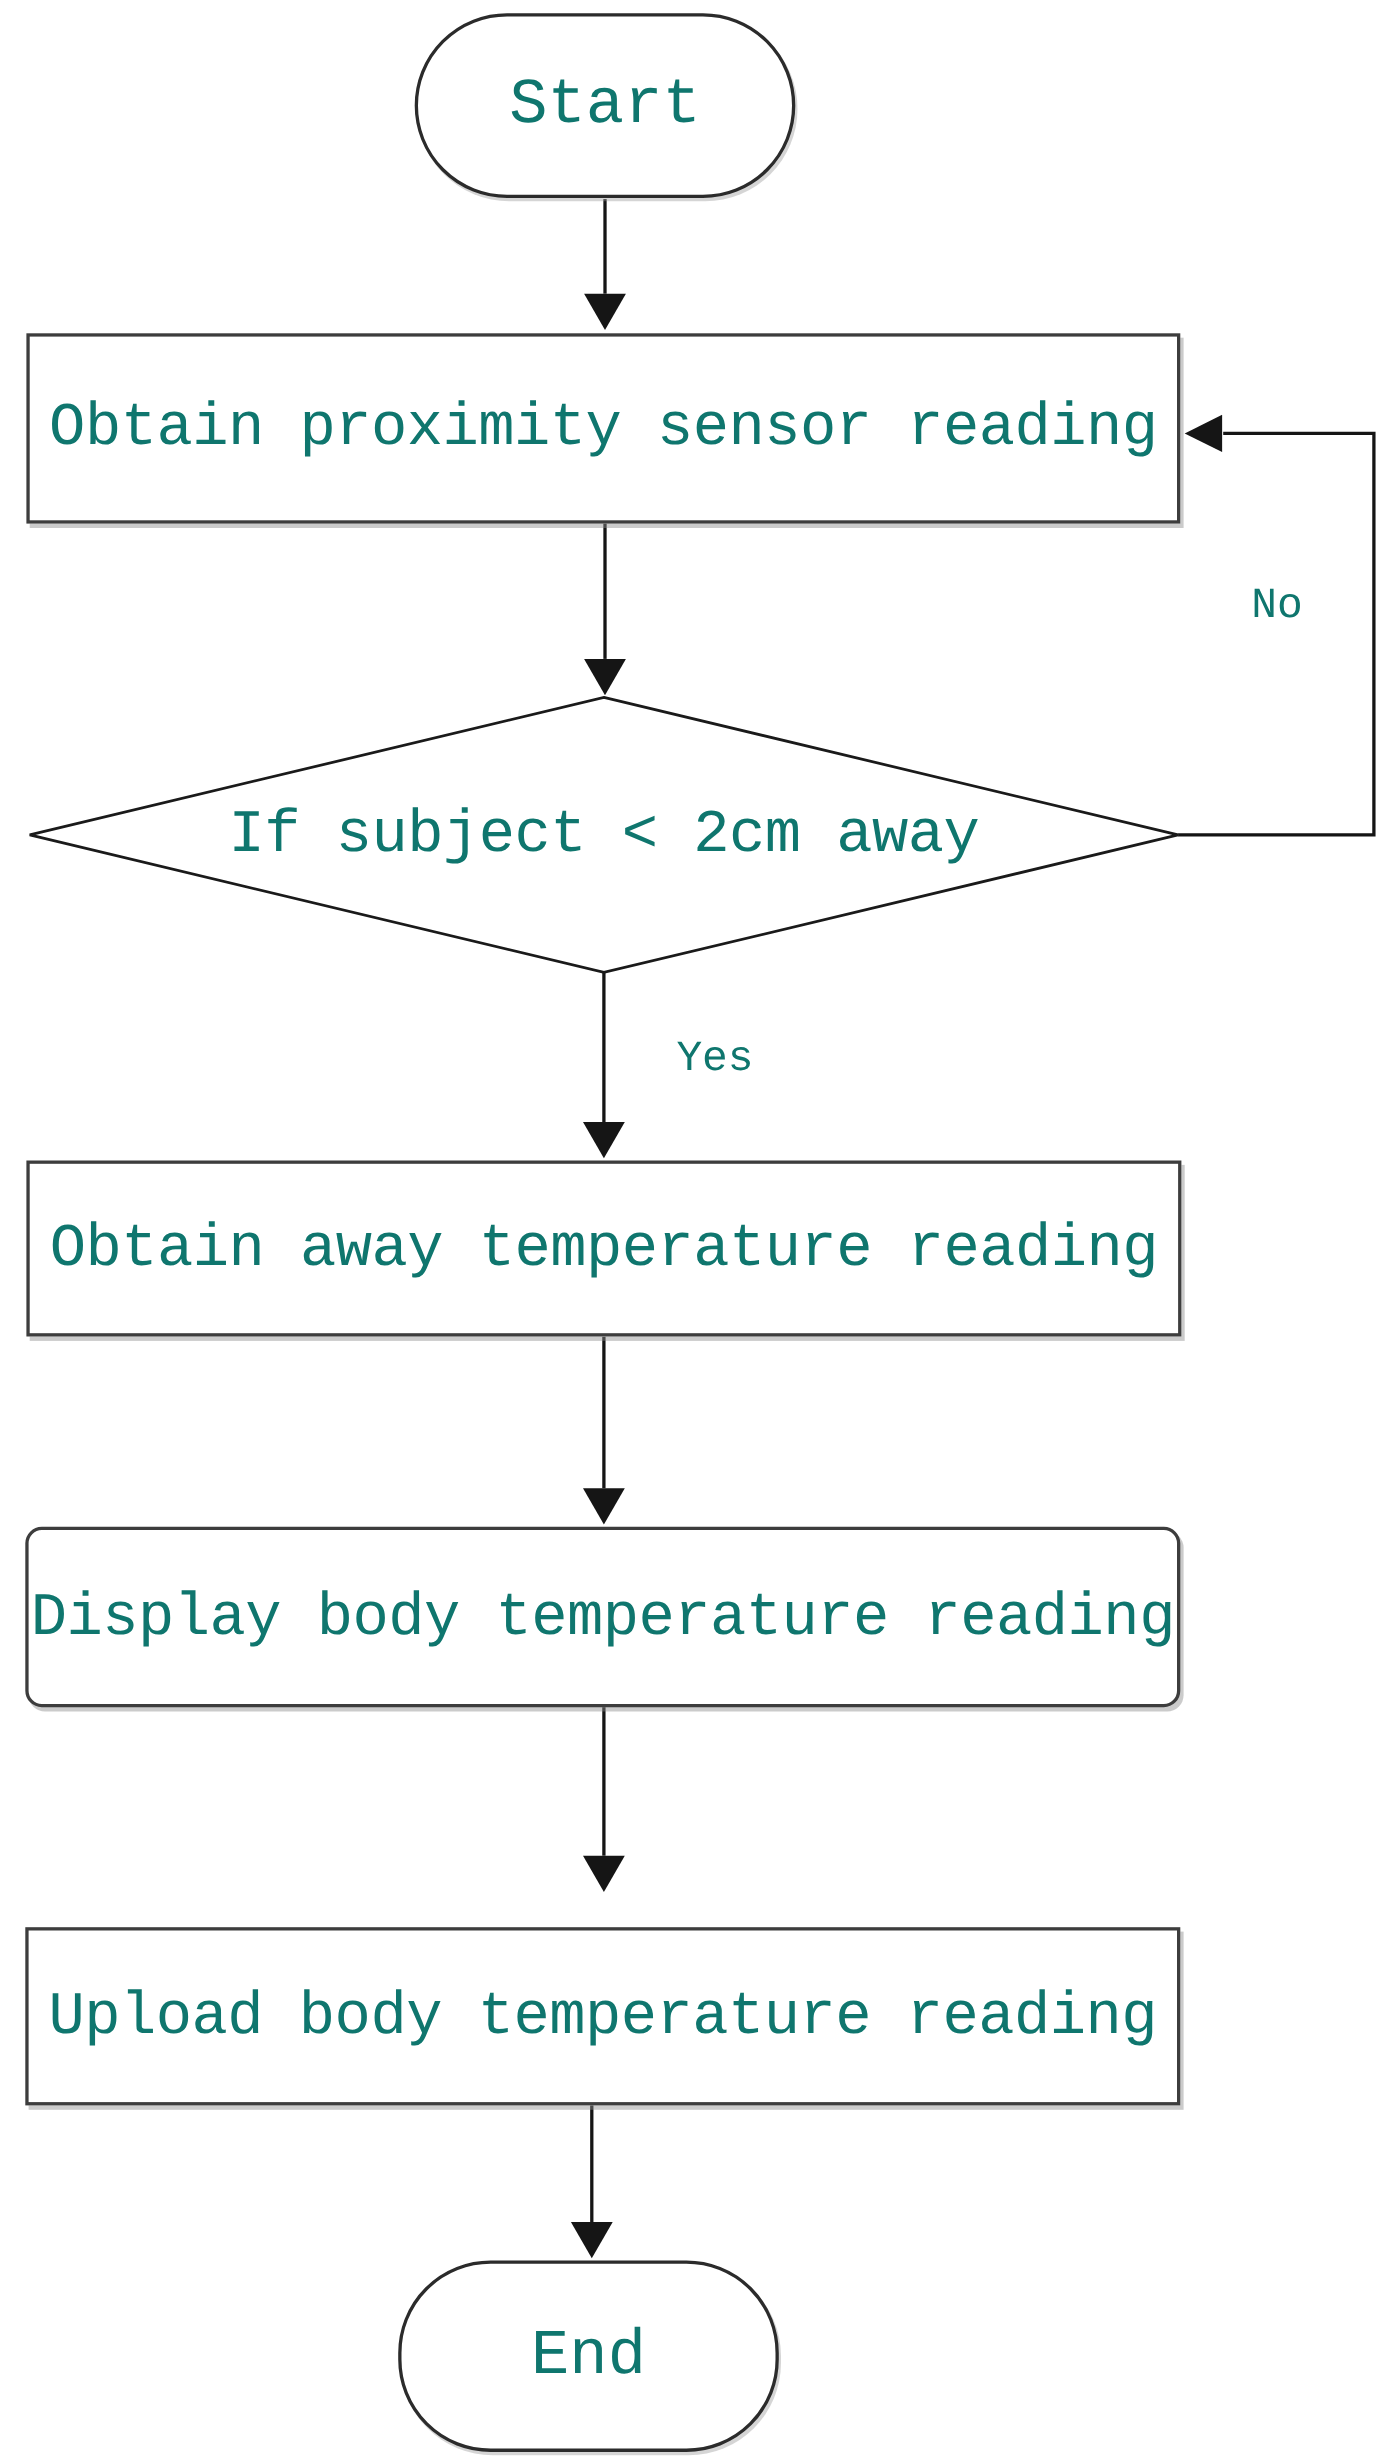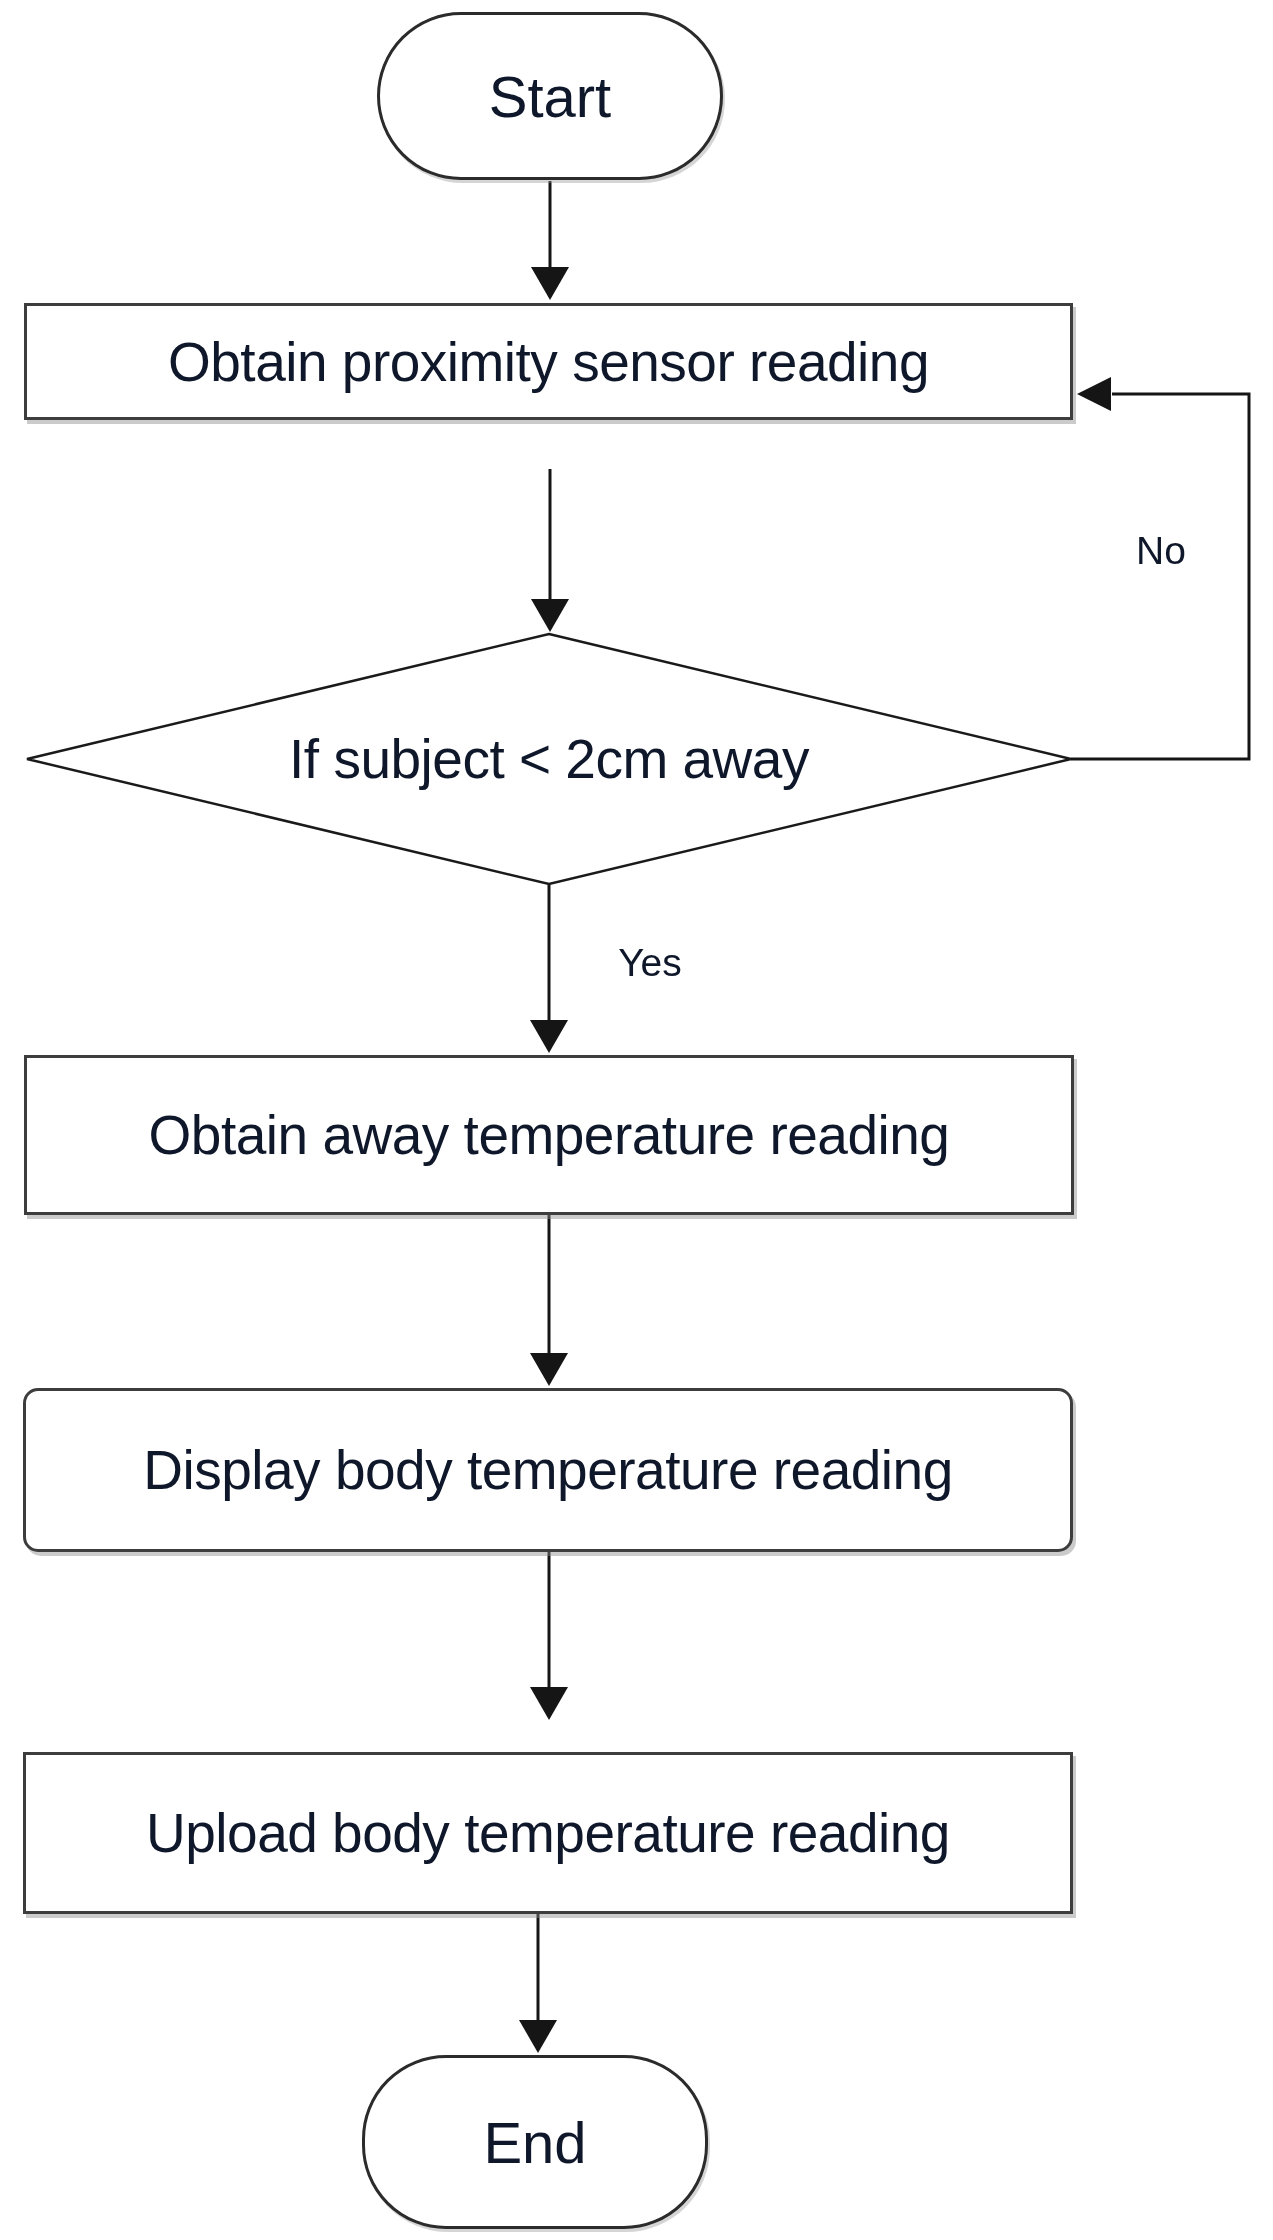--- a/index.html
+++ b/index.html
@@ -5,22 +5,22 @@
   html, body {
     margin: 0;
     padding: 0;
     background: #ffffff;
   }
   #canvas {
     position: relative;
     width: 1273px;
     height: 2240px;
     background: #ffffff;
-    font-family: Liberation Sans, sans-serif;
-    color: #0f172a;
+    font-family: Liberation Mono, monospace;
+    color: #0f766e;
     overflow: hidden;
   }
   #connector-layer {
     position: absolute;
     left: 0;
     top: 0;
     width: 1273px;
     height: 2240px;
   }
   .node {
@@ -91,21 +91,21 @@
     <path d="M 538 1884 V 2020" fill="none" stroke="#151515" stroke-width="3"></path>
     <polygon points="538,2053 519,2020 557,2020" fill="#151515"></polygon>
 
     <polygon points="549,634 1071,759 549,884 27,759" fill="#ffffff" stroke="#1a1a1a" stroke-width="2.5"></polygon>
   </svg>
 
   <div class="node terminator" style="left:377px; top:12px; width:346px; height:168px;">
     <span>Start</span>
   </div>
 
-  <div class="node process" style="left:24px; top:303px; width:1049px; height:117px;">
+  <div class="node process" style="left:24px; top:303px; width:1049px; height:173px;">
     <span>Obtain proximity sensor reading</span>
   </div>
 
   <div class="decision-label" style="left:149px; top:659px; width:800px; height:200px;">
     <span>If subject &lt; 2cm away</span>
   </div>
 
   <div class="edge-label" style="left:650px; top:963px;">Yes</div>
   <div class="edge-label" style="left:1161px; top:551px;">No</div>
 

